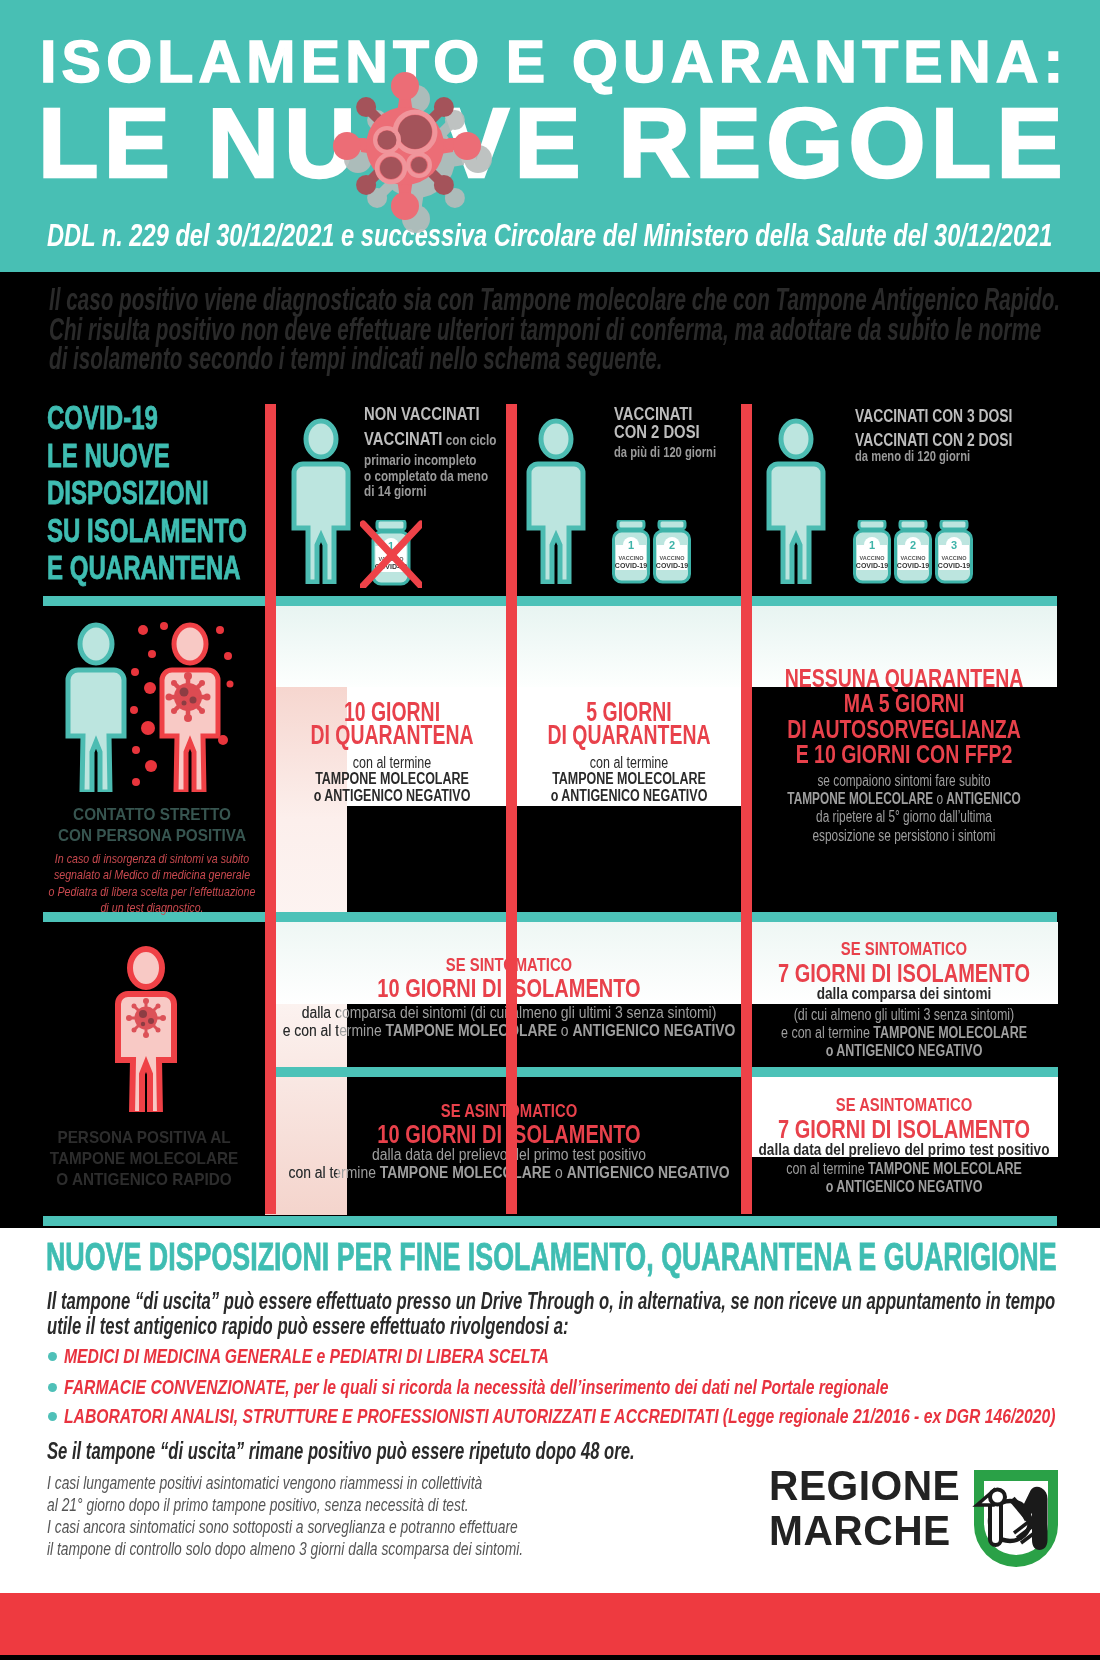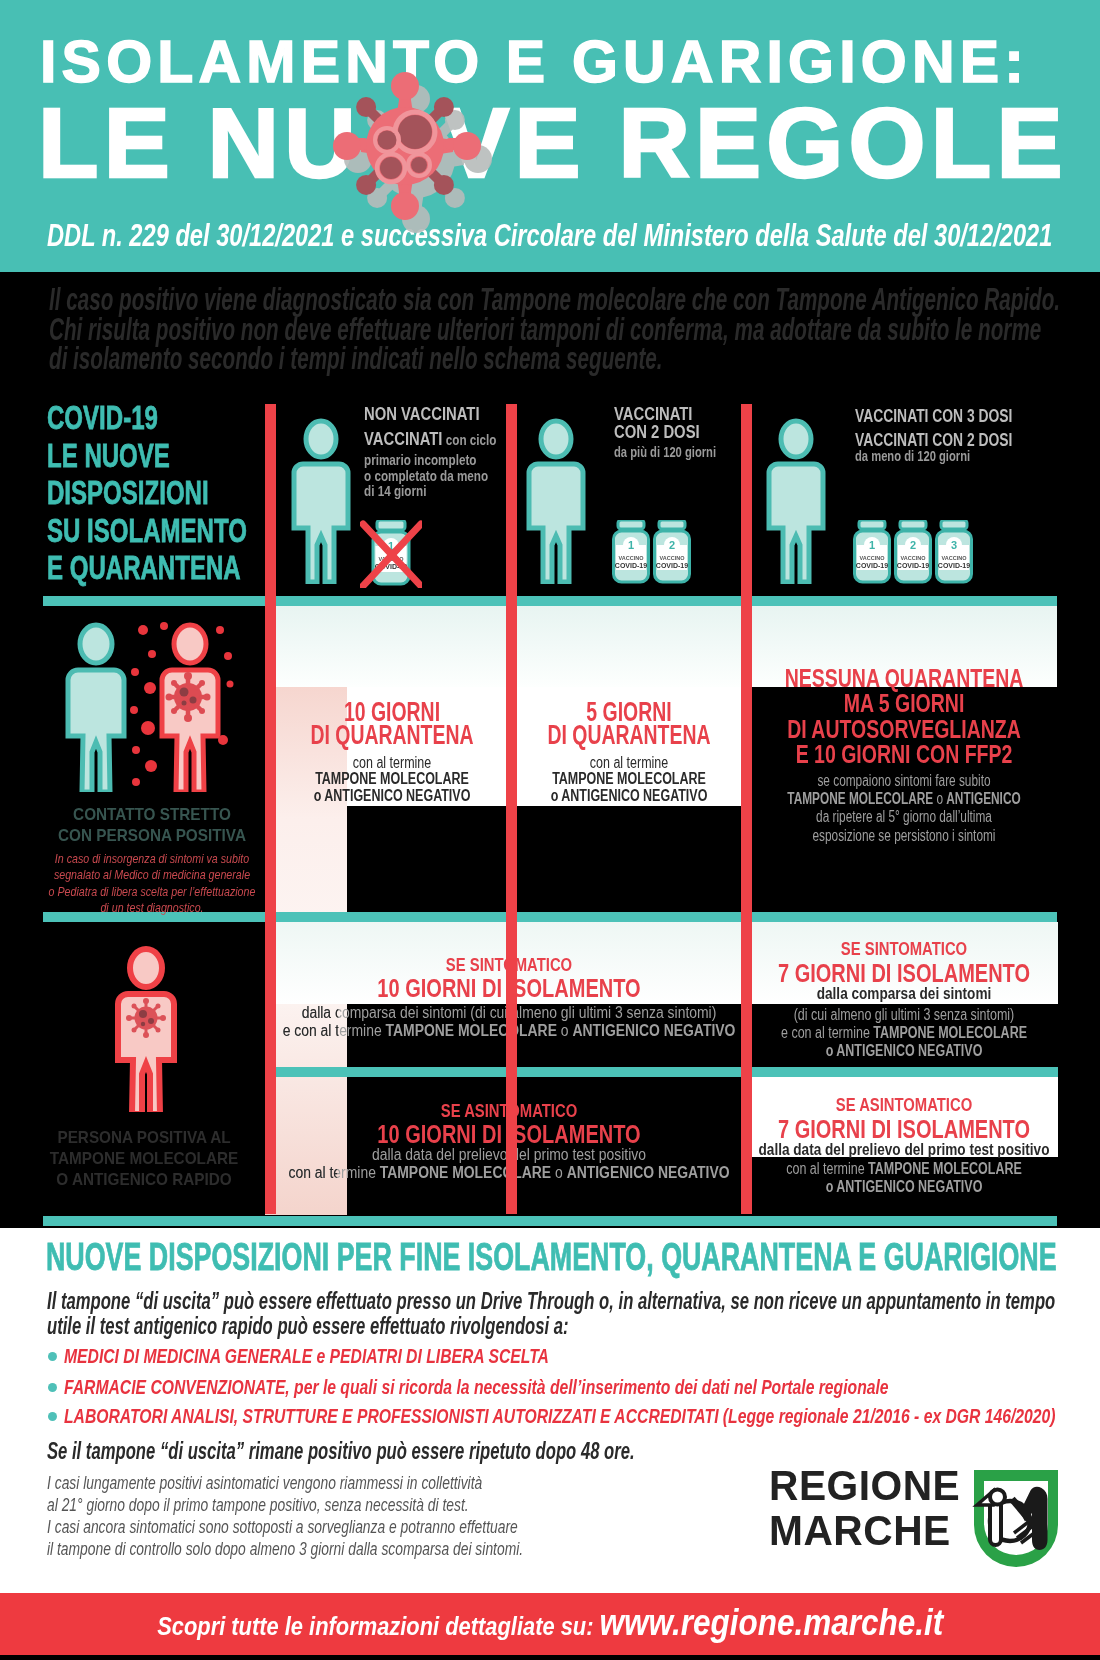--- a/index.html
+++ b/index.html
@@ -58,21 +58,21 @@
   
   .footer{position:absolute;left:0;top:1593px;width:1100px;height:62px;background:#ee3a40;}
   .fline{position:absolute;left:0;top:1602px;width:1100px;text-align:center;color:#fff;
          font-style:italic;white-space:nowrap;}
 </style>
 </head>
 <body>
 <div class="page">
 
   <div class="header"></div>
-  <div class="h1a">ISOLAMENTO E GUARIGIONE:</div>
+  <div class="h1a">ISOLAMENTO E QUARANTENA:</div>
   <div class="h1b">LE NU<span style="visibility:hidden;">O</span>VE REGOLE</div>
   <div class="hsub"><span class="cond" style="transform:scaleX(0.763);">DDL n. 229 del 30/12/2021 e successiva Circolare del Ministero della Salute del 30/12/2021</span></div>
 
   <svg class="abs" style="left:325px;top:64px;" width="168" height="170" viewBox="0 0 168 170">
     <defs>
       <g id="vir">
         <g>
           <path d="M74 36 h12 l4 26 h-20 z"></path>
             <rect x="74" y="18" width="12" height="26" rx="5"></rect>
             <circle cx="80" cy="22" r="14"></circle>
@@ -373,15 +373,14 @@
       <line x1="52" y1="79" x2="68" y2="67"></line>
     </g>
     <line x1="43" y1="35" x2="70" y2="67" stroke="#1a1a1a" stroke-width="7"></line>
     <path d="M51 48 L61.5 26.5 C63.5 22.5 68.5 21.5 72.5 24 C76.5 26.5 78.5 30 78.5 35 L78.5 76 C78.5 82.5 75 86 70.5 86 C66 86 63 82.5 63 76 L63 49 L56 57.5 Z" fill="#1a1a1a"></path>
     <rect x="21" y="36" width="11" height="45" rx="5.5" stroke="#1a1a1a" stroke-width="4" fill="#fff"></rect>
     <path d="M8 41 L24 27 L24 41 Z" stroke="#1a1a1a" stroke-width="3.5" fill="#fff"></path>
     <circle cx="28.5" cy="33" r="7.5" stroke="#1a1a1a" stroke-width="4" fill="#fff"></circle>
   </svg>
 
   <div class="footer"></div>
-  <div class="fline"><span class="condc" style="transform:scaleX(0.875);"><span style="font-size:25px;font-weight:bold;">Scopri tutte le informazioni dettagliate su: </span><span style="font-size:36px;font-weight:bold;">www.regione.marche.it</span></span></div>
   <div class="abs" style="left:0;top:1655px;width:1100px;height:5px;background:#000;"></div>
 </div>
 
 </body></html>

